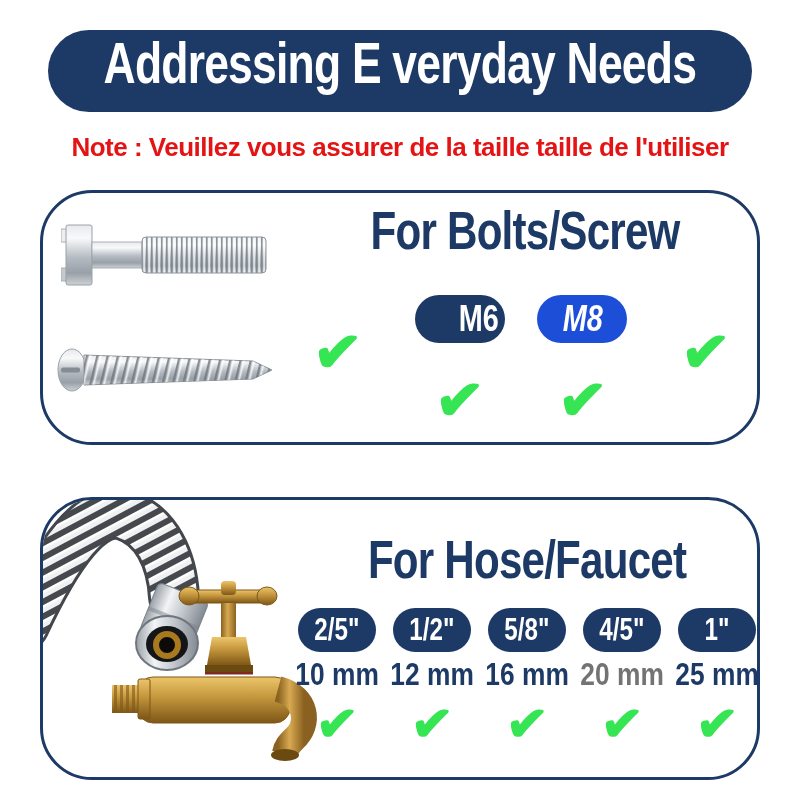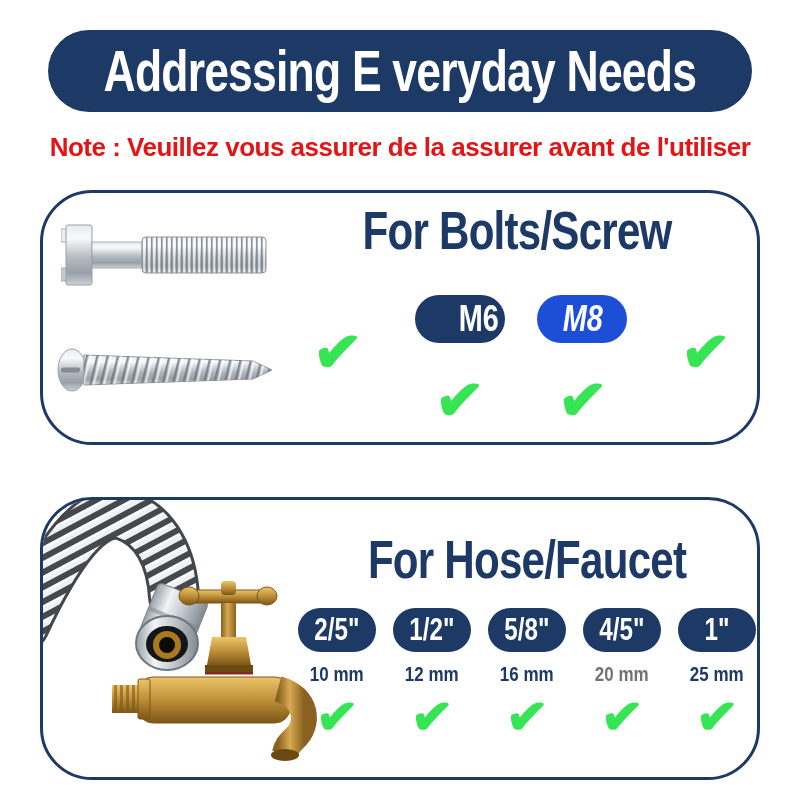--- a/index.html
+++ b/index.html
@@ -3,65 +3,65 @@
 <meta charset="utf-8">
 <style>
   html,body{margin:0;padding:0;background:#ffffff;}
   .page{position:relative;width:800px;height:800px;background:#ffffff;overflow:hidden;
         font-family:"Liberation Sans", sans-serif;}
   .cond{display:inline-block;transform:scaleX(0.78);transform-origin:center;white-space:nowrap;}
   .cond85{display:inline-block;transform:scaleX(0.85);transform-origin:center;white-space:nowrap;}
 
   
   .banner{position:absolute;left:48px;top:30px;width:704px;height:82px;border-radius:41px;
-          display:flex;align-items:center;justify-content:center;}
+          display:flex;justify-content:center;}
   .banner-text{color:#ffffff;font-weight:bold;font-size:57px;letter-spacing:-1px;}
 
   
   .note{position:absolute;left:0;top:132px;width:800px;text-align:center;}
   .note-text{font-weight:bold;font-size:26px;letter-spacing:-0.5px;}
 
   
   .card{position:absolute;left:40px;width:714px;border-style:solid;border-width:3px;
         border-radius:52px;background:#ffffff;overflow:hidden;}
   .card1{top:190px;height:249px;}
   .card2{top:497px;height:277px;}
   .card-title{position:absolute;text-align:center;font-weight:bold;font-size:54px;letter-spacing:-1px;}
-  .card1 .card-title{left:234px;top:6px;width:480px;}
+  .card1 .card-title{left:242px;top:6px;width:480px;}
   .card2 .card-title{left:245px;top:28px;width:478px;}
 
   .size-row{position:absolute;display:flex;justify-content:space-between;}
   .card1 .size-row{left:242px;top:102px;width:472px;}
   .card2 .size-row{left:250px;top:108px;width:468px;}
   .size-col{display:flex;flex-direction:column;align-items:center;}
   .card1 .size-col{width:104px;}
   .card2 .size-col{width:88px;}
 
   .pill{display:flex;align-items:center;justify-content:center;border-radius:26px;
         color:#ffffff;font-weight:bold;}
   .pill1{min-width:90px;height:48px;font-size:37px;}
   .pill2{min-width:78px;height:44px;font-size:31px;}
-  .mm-label{margin-top:11px;font-weight:bold;font-size:20px;}
+  .mm-label{margin-top:5px;font-weight:bold;font-size:31px;}
   .check{font-weight:bold;line-height:1;transform:rotate(4deg);}
   .check1{margin-top:28px;font-size:58px;}
   .check2{margin-top:6px;font-size:50px;}
 
   .img-abs{position:absolute;}
 </style>
 </head>
 <body>
 
 <div class="page">
 
   <div class="banner" style="background:#1d3a66;">
     <span class="banner-text cond">Addressing E veryday Needs</span>
   </div>
 
   <div class="note">
-    <span class="note-text" style="color:#e41414;">Note : Veuillez vous assurer de la assurer avant de l'utiliser</span>
+    <span class="note-text" style="color:#e41414;">Note : Veuillez vous assurer de la taille taille de l'utiliser</span>
   </div>
 
   <div class="card card1" style="border-color:#1d3a66;">
 
     <svg class="img-abs" style="left:18px;top:30px;" width="208" height="64" viewBox="0 0 208 64">
       <defs>
         <linearGradient id="mG" x1="0" y1="0" x2="0" y2="1">
           <stop offset="0" stop-color="#e7eaec"></stop>
             <stop offset="0.22" stop-color="#f8f9fa"></stop>
           <stop offset="0.55" stop-color="#b4bac1"></stop>

